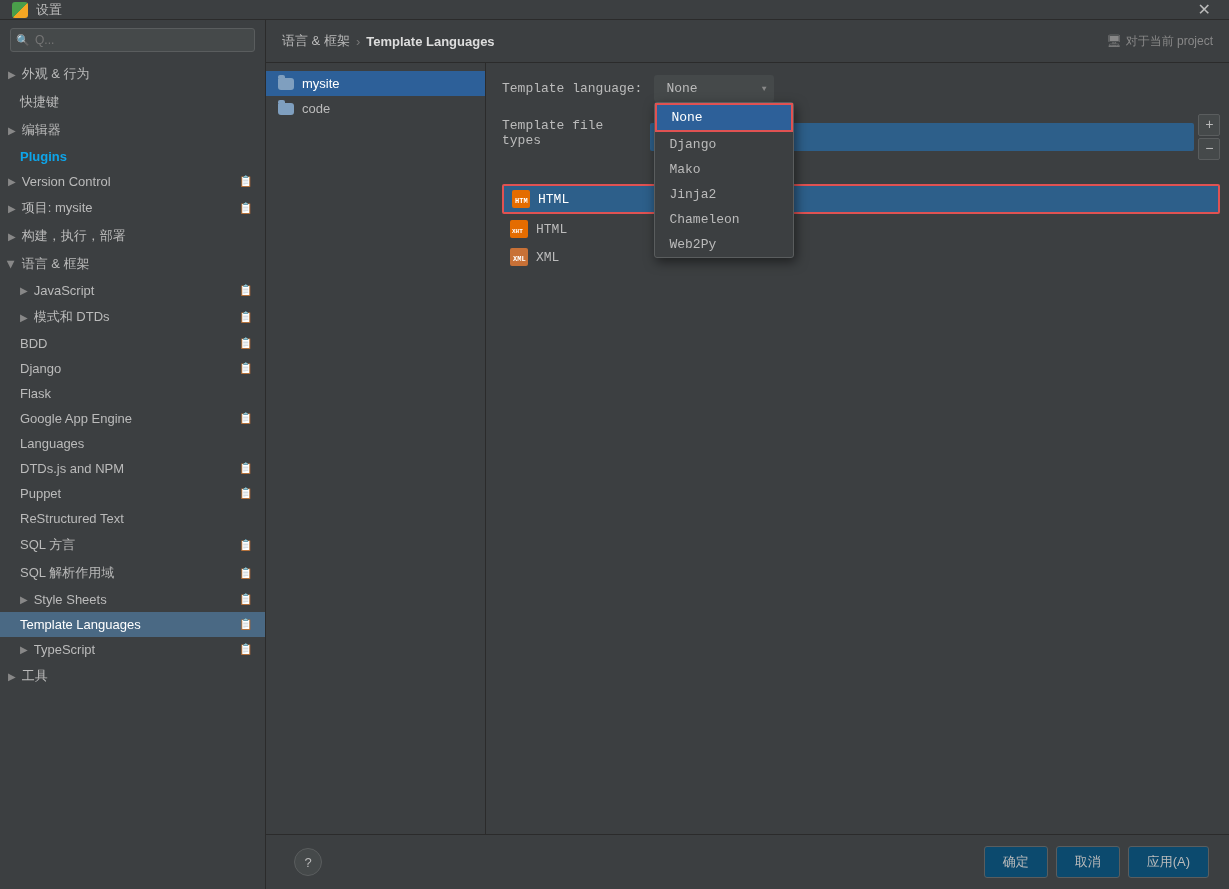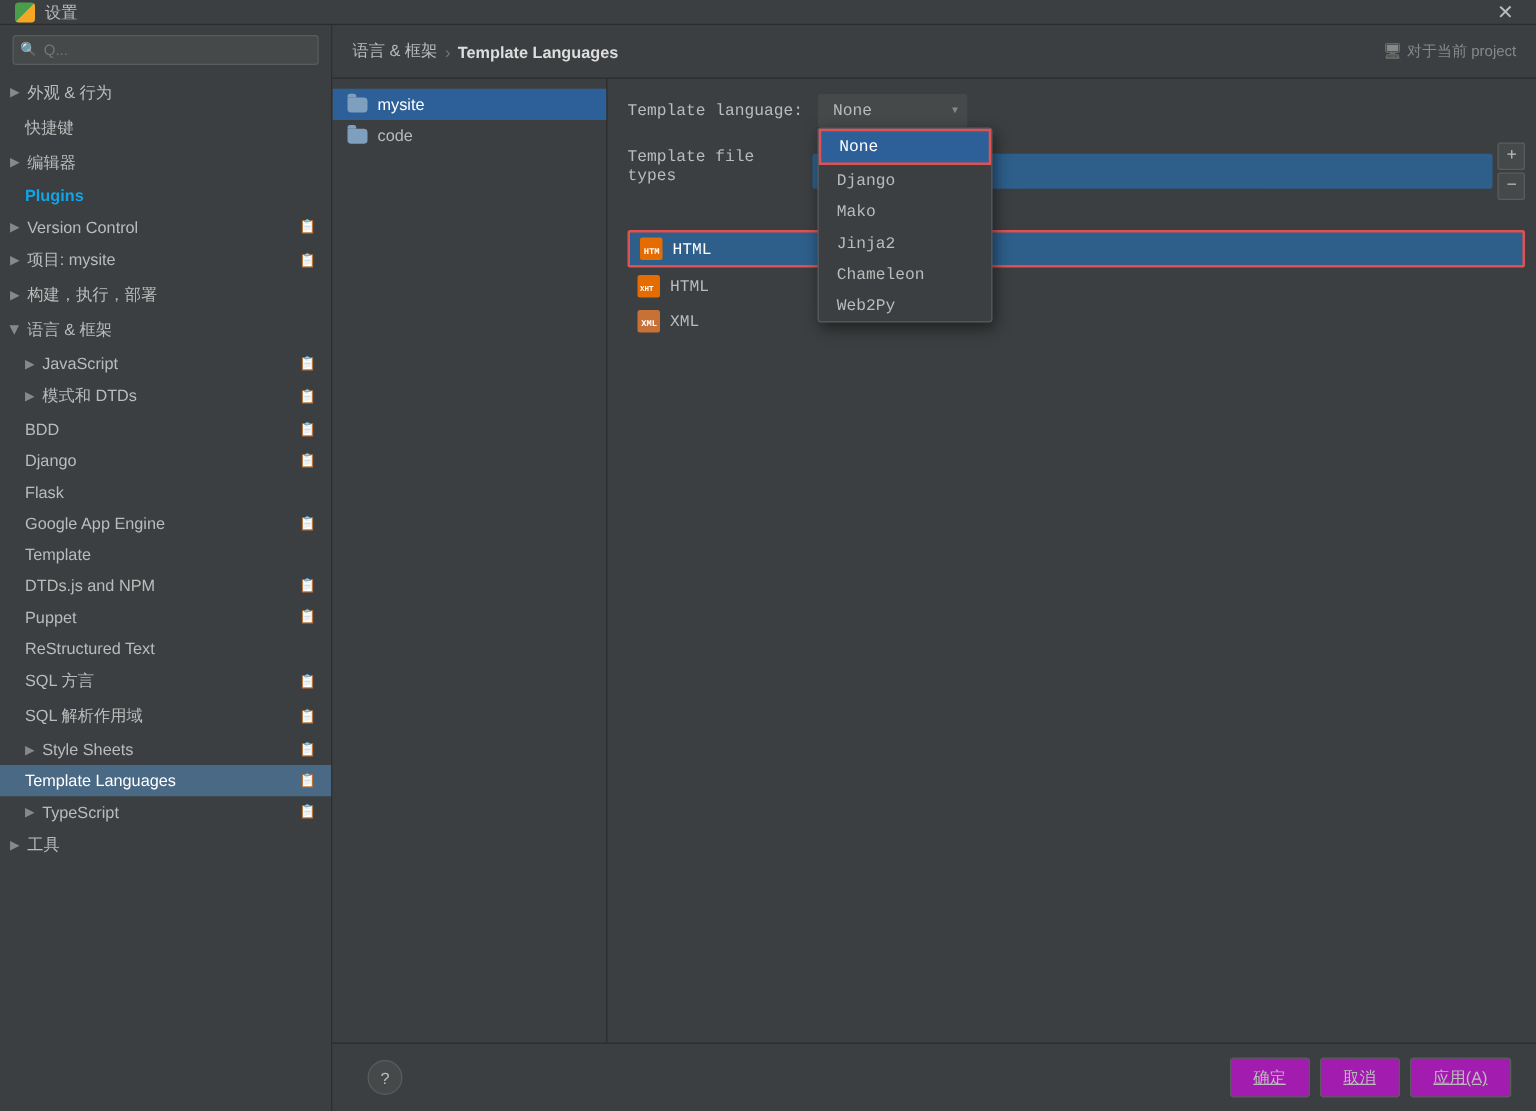--- a/index.html
+++ b/index.html
@@ -310,22 +310,21 @@
       padding: 0 20px;
       gap: 8px;
     }
     .btn {
       padding: 6px 18px;
       border-radius: 3px;
       font-size: 13px;
       cursor: pointer;
       border: 1px solid #5a5d5e;
       color: #bbb;
-      background: #a21caf;
-      text-decoration: underline;
+      background: #0c4a6e;
     }
     .btn-help {
       width: 28px;
       height: 28px;
       border-radius: 50%;
       background: #45494a;
       border: 1px solid #5a5d5e;
       color: #bbb;
       font-size: 13px;
       cursor: pointer;
@@ -411,21 +410,21 @@
       <span class="copy-icon">📋</span>
     </div>
     <div class="sidebar-item sub-item">
       <span>Flask</span>
     </div>
     <div class="sidebar-item sub-item">
       <span>Google App Engine</span>
       <span class="copy-icon">📋</span>
     </div>
     <div class="sidebar-item sub-item">
-      <span>Template</span>
+      <span>Languages</span>
     </div>
     <div class="sidebar-item sub-item">
       <span>DTDs.js and NPM</span>
       <span class="copy-icon">📋</span>
     </div>
     <div class="sidebar-item sub-item">
       <span>Puppet</span>
       <span class="copy-icon">📋</span>
     </div>
     <div class="sidebar-item sub-item">

